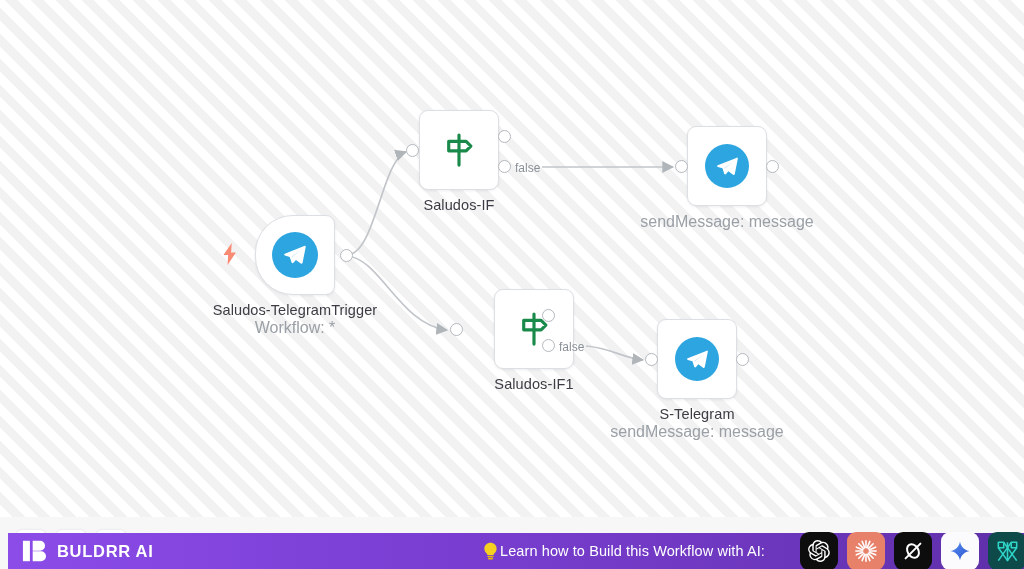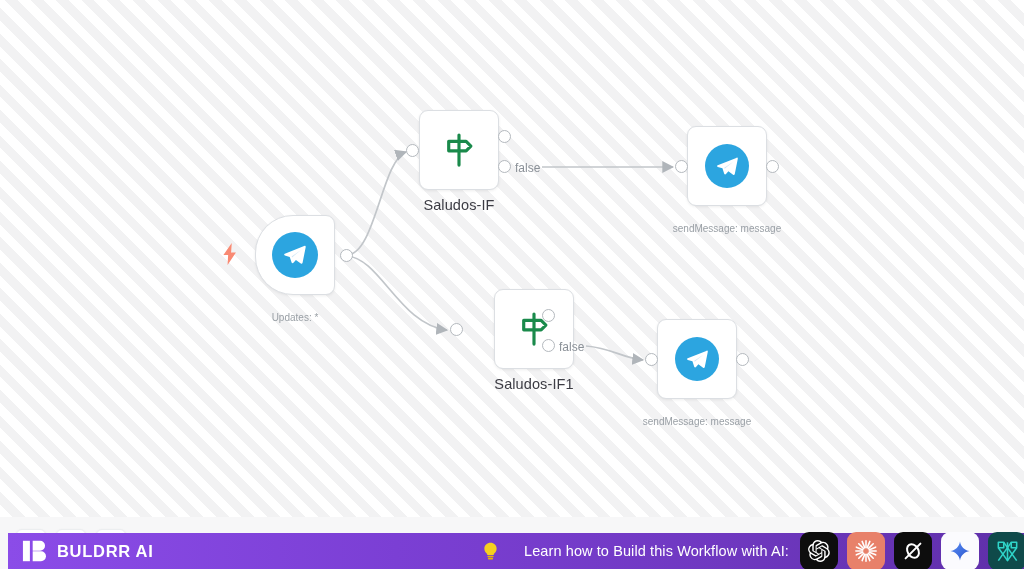--- a/index.html
+++ b/index.html
@@ -78,24 +78,24 @@
     pointer-events: none;
   }
   .caption .title {
     font-size: 14.5px;
     color: #3c3c44;
     letter-spacing: 0.1px;
     line-height: 17px;
     white-space: nowrap;
   }
   .caption .subtitle {
-    font-size: 10px;
+    font-size: 16px;
     color: #9aa0a6;
     line-height: 16px;
-    margin-top: 8px;
+    margin-top: 1px;
     white-space: nowrap;
   }
 
   
   .port {
     position: absolute;
     width: 13px;
     height: 13px;
     border-radius: 50%;
     background: #ffffff;
@@ -175,21 +175,21 @@
     color: #ffffff;
     font-size: 16.5px;
     font-weight: bold;
     letter-spacing: 0.7px;
   }
   #promo {
     position: absolute;
     left: 474px;
     display: flex;
     align-items: center;
-    gap: 25px;
+    gap: 1px;
   }
   #promo-text {
     color: #ffffff;
     font-size: 14.5px;
     letter-spacing: 0.1px;
   }
   #ai-logos {
     position: absolute;
     right: 6px;
     display: flex;
@@ -230,21 +230,22 @@
     </svg>
 
     <div class="node trigger" style="left:255px; top:215px;">
       <div class="tg">
         <svg width="26" height="26" viewBox="0 0 24 24">
           <path d="M21 3.5 L2.6 10.8 c-.8.3-.8 1.4 .05 1.6 l4.5 1.35 1.7 5.2 c.25.75 1.2.9 1.7.3 l2.3-2.7 4.5 3.3 c.6.45 1.5.1 1.65-.65 L21.9 4.6 c.15-.8-.6-1.4-1.3-1.1 z" fill="#ffffff"></path>
           <path d="M9.3 14.2 L17.6 7.4 L8.9 13.3 z" fill="#cfe6f5"></path>
         </svg>
       </div>
       <div class="caption">
-        <div class="subtitle">Updates: *</div>
+        <div class="title">Saludos-TelegramTrigger</div>
+        <div class="subtitle">Workflow: *</div>
       </div>
     </div>
 
     <div class="bolt" style="left:221px; top:243px;">
       <svg width="18" height="22" viewBox="0 0 16 20">
         <path d="M9.6 0 L2 11 h4.3 L5.8 20 L13.4 8.6 H9 z" fill="#f98a73"></path>
       </svg>
     </div>
 
     <div class="port" style="left:340px; top:249px;"></div>
@@ -296,20 +297,21 @@
     <div class="port" style="left:766px; top:160px;"></div>
 
     <div class="node regular" style="left:657px; top:319px;">
       <div class="tg small">
         <svg width="25" height="25" viewBox="0 0 24 24">
           <path d="M21 3.5 L2.6 10.8 c-.8.3-.8 1.4 .05 1.6 l4.5 1.35 1.7 5.2 c.25.75 1.2.9 1.7.3 l2.3-2.7 4.5 3.3 c.6.45 1.5.1 1.65-.65 L21.9 4.6 c.15-.8-.6-1.4-1.3-1.1 z" fill="#ffffff"></path>
           <path d="M9.3 14.2 L17.6 7.4 L8.9 13.3 z" fill="#cfe6f5"></path>
         </svg>
       </div>
       <div class="caption">
+        <div class="title">S-Telegram</div>
         <div class="subtitle">sendMessage: message</div>
       </div>
     </div>
     <div class="port" style="left:645px; top:353px;"></div>
     <div class="port" style="left:736px; top:353px;"></div>
 
   </div>
 
   <div id="controls">
     <div class="ctrl-btn">

